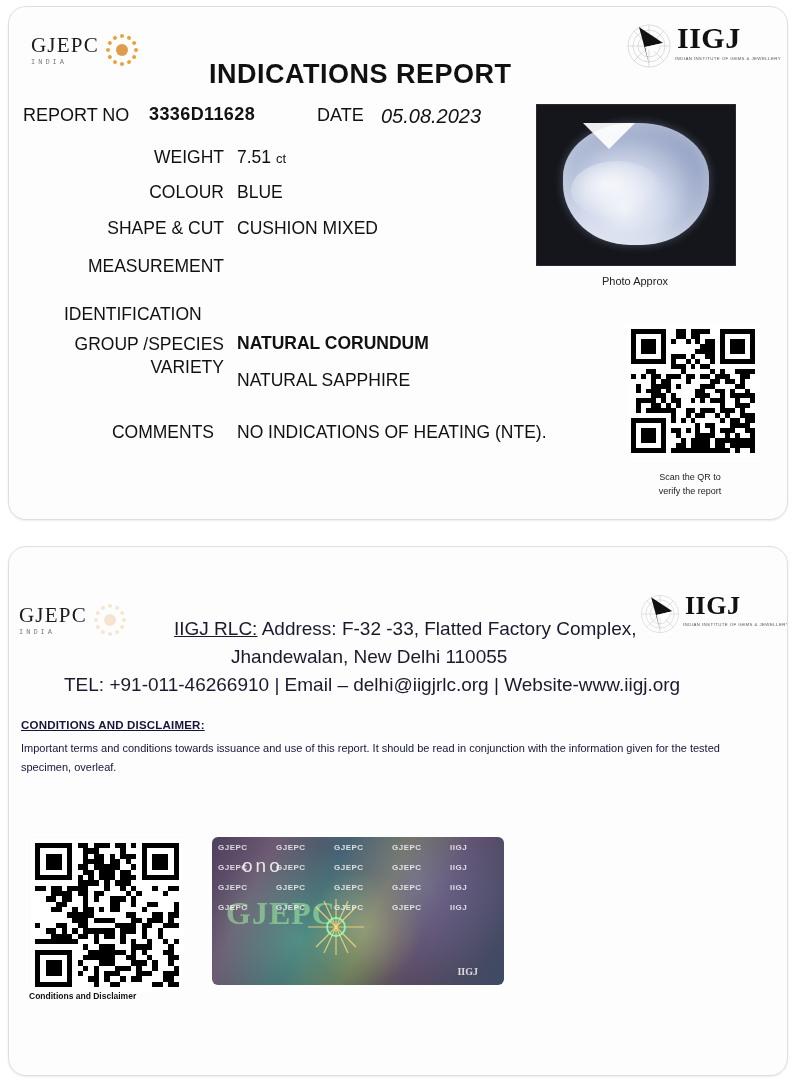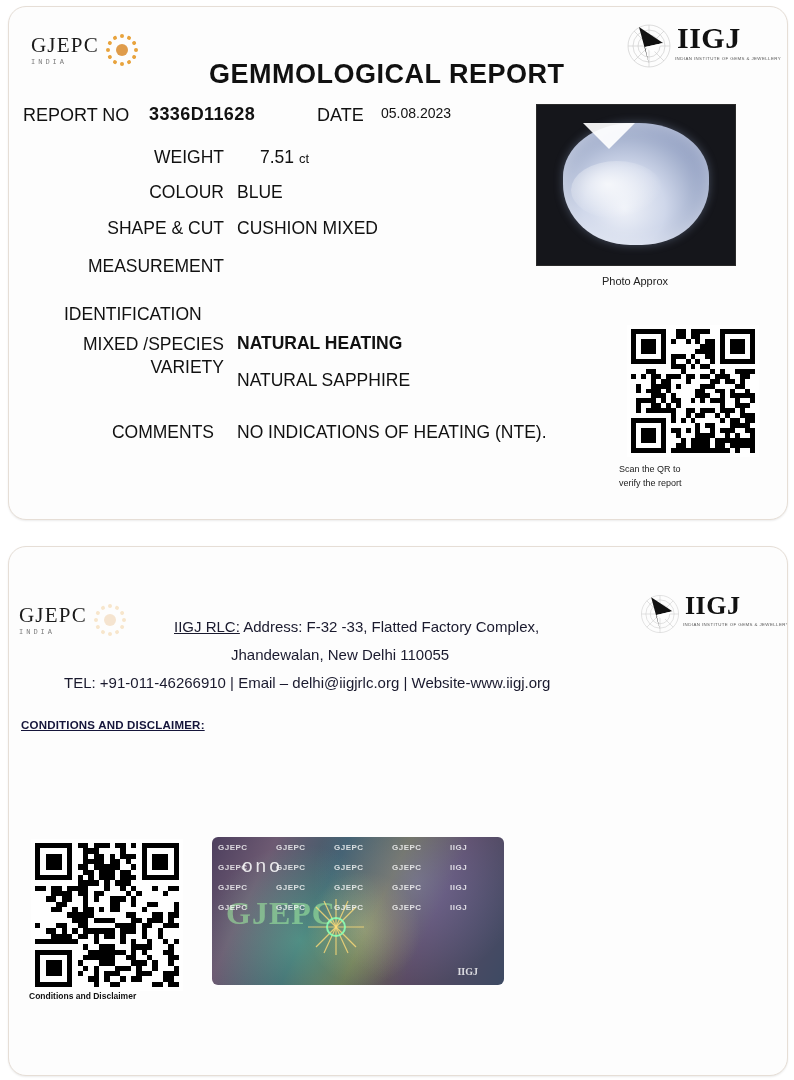--- a/index.html
+++ b/index.html
@@ -151,21 +151,22 @@
   .date-label {
     position: absolute;
     left: 308px;
     top: 98px;
     font-size: 18px;
   }
   .date-value {
     position: absolute;
     left: 372px;
     top: 98px;
-    font-size: 14px;
+    font-size: 20px;
+    font-style: italic;
   }
 
   
   .spec-label {
     position: absolute;
     width: 215px;
     text-align: right;
     font-size: 17.5px;
     color: #111;
   }
@@ -241,30 +242,31 @@
   .qr {
     position: absolute;
     background: #fff;
     display: grid;
   }
   .qr i { display: block; }
   .qr i.on { background: #000; }
 
   .qr-caption {
     position: absolute;
-    text-align: left;
+    text-align: center;
     font-size: 9px;
     color: #222;
     line-height: 1.5;
+    margin-top: 8px;
   }
 
   
   .addr-line {
     position: absolute;
-    font-size: 15px;
+    font-size: 19px;
     color: #1a1a2e;
     font-family: "Liberation Sans", sans-serif;
   }
   .addr-underline { text-decoration: underline; }
 
   .cond-head {
     position: absolute;
     left: 12px;
     top: 172px;
     font-size: 11.5px;
@@ -401,45 +403,45 @@
         <path d="M16 4 L40 20 L22 24 L26 41 Z" fill="#111"></path>
         <path d="M22 24 L40 20 L30 30 Z" fill="#ffffff"></path>
       </svg>
     </div>
     <div>
       <div class="iigj-word">IIGJ</div>
       <div class="iigj-tag">INDIAN INSTITUTE OF GEMS &amp; JEWELLERY</div>
     </div>
   </div>
 
-  <div class="report-title">GEMMOLOGICAL REPORT</div>
+  <div class="report-title">INDICATIONS REPORT</div>
 
   <div class="rep-no-label">REPORT NO</div>
   <div class="rep-no-value">3336D11628</div>
   <div class="date-label">DATE</div>
   <div class="date-value">05.08.2023</div>
 
   <div class="spec-label" style="left:0px; top:140px;">WEIGHT</div>
-  <div class="spec-value" style="top:140px;margin-left:23px;">
+  <div class="spec-value" style="top:140px;">
     <span>7.51</span>
     <span class="unit-ct">ct</span>
   </div>
 
   <div class="spec-label" style="left:0px; top:175px;">COLOUR</div>
   <div class="spec-value" style="top:175px;">BLUE</div>
 
   <div class="spec-label" style="left:0px; top:211px;">SHAPE &amp; CUT</div>
   <div class="spec-value" style="top:211px;">CUSHION MIXED</div>
 
   <div class="spec-label" style="left:0px; top:249px;">MEASUREMENT</div>
 
   <div class="ident-heading">IDENTIFICATION</div>
 
-  <div class="spec-label" style="left:0px; top:327px;">MIXED /SPECIES</div>
-  <div class="spec-value" style="top:326px; font-weight:bold;">NATURAL HEATING</div>
+  <div class="spec-label" style="left:0px; top:327px;">GROUP /SPECIES</div>
+  <div class="spec-value" style="top:326px; font-weight:bold;">NATURAL CORUNDUM</div>
 
   <div class="spec-label" style="left:0px; top:350px;">VARIETY</div>
   <div class="spec-value" style="top:363px;">NATURAL SAPPHIRE</div>
 
   <div class="spec-label" style="left:-10px; top:415px;">COMMENTS</div>
   <div class="spec-value" style="top:415px;">NO INDICATIONS OF HEATING (NTE).</div>
 
   <div class="gem-box">
     <div class="gem-stone"></div>
     <div class="gem-facet-top"></div>
@@ -1127,20 +1129,21 @@
   </div>
 
   <div class="addr-line" style="left:165px; top:71px;">
     <span class="addr-underline">IIGJ RLC:</span>
     <span>Address: F-32 -33, Flatted Factory Complex,</span>
   </div>
   <div class="addr-line" style="left:222px; top:99px;">Jhandewalan, New Delhi 110055</div>
   <div class="addr-line" style="left:55px; top:127px;text-align:center;">TEL: +91-011-46266910 | Email – delhi@iigjrlc.org | Website-www.iigj.org</div>
 
   <div class="cond-head">CONDITIONS AND DISCLAIMER:</div>
+  <div class="cond-body">Important terms and conditions towards issuance and use of this report. It should be read in conjunction with the information given for the tested specimen, overleaf.</div>
 
   <div class="qr" id="qr-bottom" style="left: 22px; top: 292px; width: 144px; height: 144px; padding: 4px; grid-template-columns: repeat(27, 1fr); grid-template-rows: repeat(27, 1fr);">
       <i class="on"></i>
       <i class="on"></i>
       <i class="on"></i>
       <i class="on"></i>
       <i class="on"></i>
       <i class="on"></i>
       <i class="on"></i>
       <i class=""></i>

